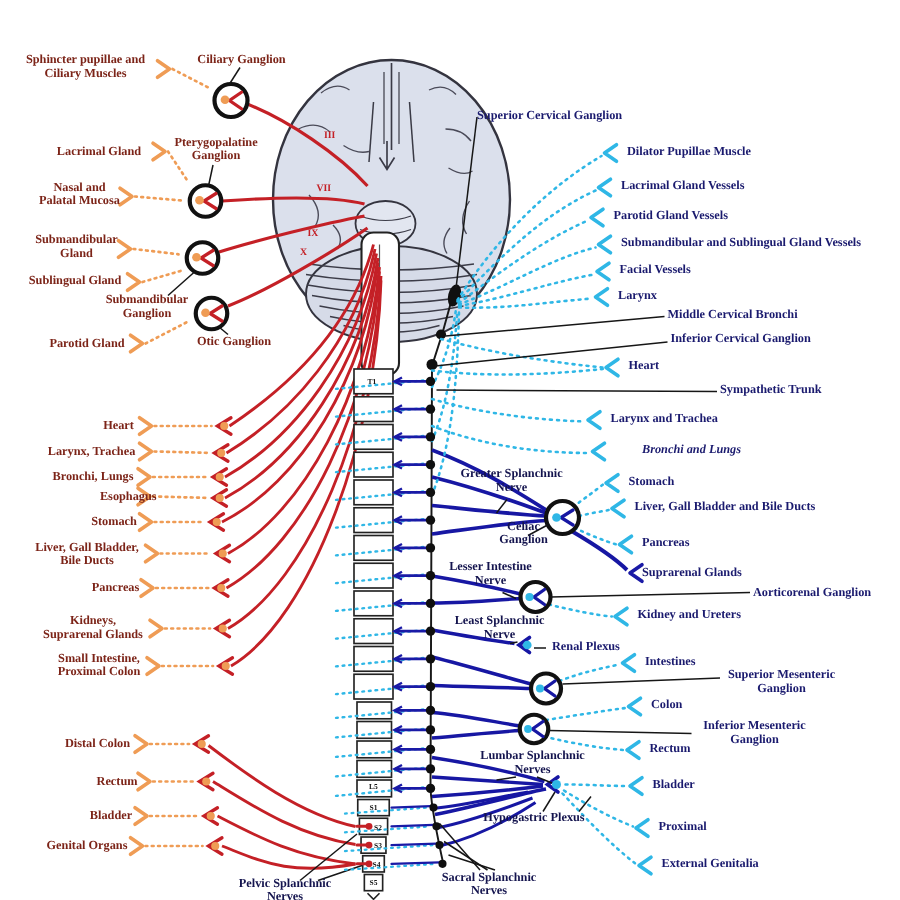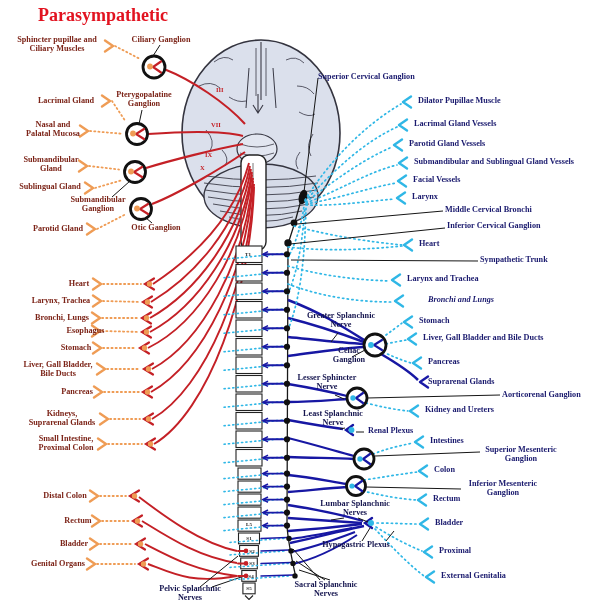--- a/index.html
+++ b/index.html
@@ -604,21 +604,21 @@
       </div>
       <div class="lbl center-lbl ctr" style="left: 341px; top: 312px;">
         <div>Greater Splanchnic</div>
         <div>Nerve</div>
       </div>
       <div class="lbl center-lbl ctr" style="left: 349px; top: 347px;">
         <div>Celiac</div>
         <div>Ganglion</div>
       </div>
       <div class="lbl center-lbl ctr" style="left: 327px; top: 374px;">
-        <div>Lesser Sphincter</div>
+        <div>Lesser Intestine</div>
         <div>Nerve</div>
       </div>
       <div class="lbl center-lbl ctr" style="left: 333px; top: 410px;">
         <div>Least Splanchnic</div>
         <div>Nerve</div>
       </div>
       <div class="lbl center-lbl ctr" style="left: 355px; top: 500px;">
         <div>Lumbar Splanchnic</div>
         <div>Nerves</div>
       </div>
@@ -628,15 +628,14 @@
       <div class="lbl center-lbl ctr" style="left: 326px; top: 581px;">
         <div>Sacral Splanchnic</div>
         <div>Nerves</div>
       </div>
       <div class="lbl center-lbl ctr" style="left: 190px; top: 585px;">
         <div>Pelvic Splanchnic</div>
         <div>Nerves</div>
       </div>
     </div>
 
-<div class="title" id="title-para">Parasympathetic</div>
 
 </div>
 
 </body></html>

